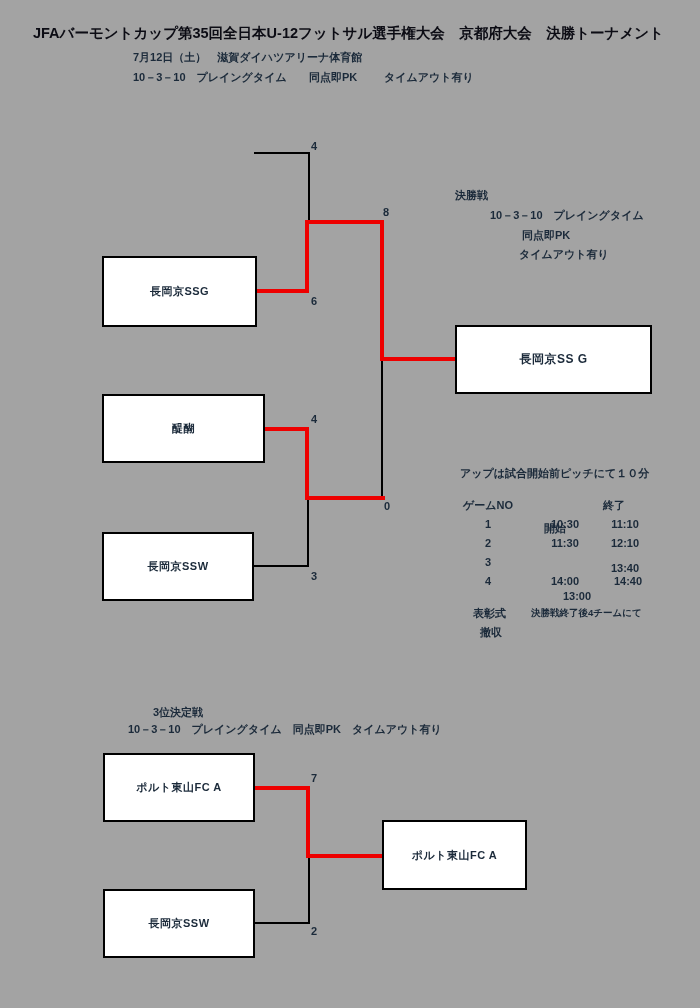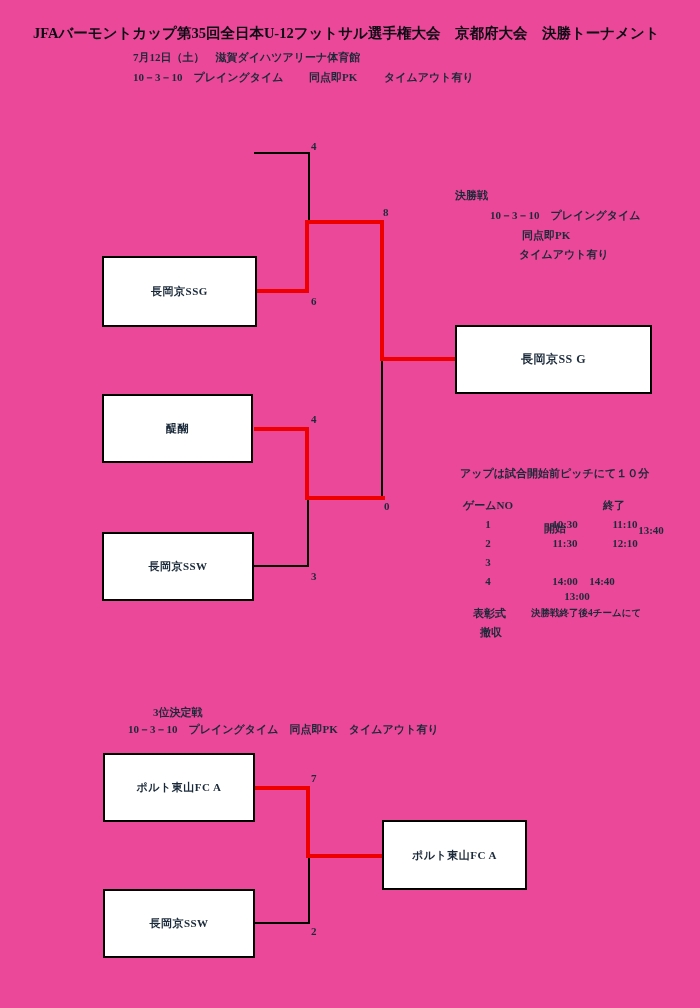--- a/index.html
+++ b/index.html
@@ -1,18 +1,18 @@
 <!DOCTYPE html>
 <html><head>
 <meta charset="utf-8">
 <style>
   html,body { margin:0; padding:0; background:#fff; }
   .page {
-    position:relative; width:700px; height:1008px; background:#ec4899;
-    font-family:Liberation Serif, serif;
+    position:relative; width:700px; height:1008px; background:#a3a3a3;
+    font-family:Liberation Sans, sans-serif;
     font-weight:bold; color:var(--ink,#1b2a3a); overflow:hidden;
   }
   .box {
     position:absolute; box-sizing:border-box;
     border:2px solid var(--line,#000); background:#fff;
     display:flex; align-items:center; justify-content:center;
     font-size:11px; letter-spacing:0.5px; white-space:nowrap; z-index:3;
   }
   .ln { position:absolute; z-index:1; }
   .black { background:var(--line,#000); }
@@ -30,21 +30,21 @@
 
   <div class="t title" style="left:33px; top:24px;">JFAバーモントカップ第35回全日本U-12フットサル選手権大会　京都府大会　決勝トーナメント</div>
   <div class="t" style="left:133px; top:50px;">7月12日（土）　滋賀ダイハツアリーナ体育館</div>
   <div class="t" style="left:133px; top:70px;">10－3－10　プレイングタイム</div>
   <div class="t" style="left:309px; top:70px;">同点即PK</div>
   <div class="t" style="left:384px; top:70px;">タイムアウト有り</div>
 
   <div class="box" style="left:102px; top:256px; width:155px; height:71px;">
     <span>長岡京SSG</span>
   </div>
-  <div class="box" style="left:102px; top:394px; width:151px; height:69px;text-align:center;">
+  <div class="box" style="left:102px; top:394px; width:163px; height:69px;text-align:center;">
     <span>醍醐</span>
   </div>
   <div class="box" style="left:102px; top:532px; width:152px; height:69px;">
     <span>長岡京SSW</span>
   </div>
   <div class="box champ" style="left:455px; top:325px; width:197px; height:69px;">
     <span>長岡京SS G</span>
   </div>
 
   <div class="ln black" style="left:254px; top:152px; width:56px; height:2px;"></div>
@@ -84,25 +84,25 @@
   <div class="t cx" style="left:488px; top:518px;">1</div>
   <div class="t cx" style="left:565px; top:518px;">10:30</div>
   <div class="t cx" style="left:625px; top:518px;">11:10</div>
 
   <div class="t cx" style="left:488px; top:537px;">2</div>
   <div class="t cx" style="left:565px; top:537px;">11:30</div>
   <div class="t cx" style="left:625px; top:537px;">12:10</div>
 
   <div class="t cx" style="left:488px; top:556px;">3</div>
   <div class="t cx" style="left:577px; top:556px;margin-top:34px;">13:00</div>
-  <div class="t cx" style="left:625px; top:524px;margin-left:26px;">13:40</div>
+  <div class="t cx" style="left:625px; top:562px;">13:40</div>
 
   <div class="t cx" style="left:488px; top:575px;">4</div>
   <div class="t cx" style="left:565px; top:575px;">14:00</div>
-  <div class="t cx" style="left:602px; top:575px;">14:40</div>
+  <div class="t cx" style="left:628px; top:575px;">14:40</div>
 
   <div class="t" style="left:473px; top:606px;text-align:right;">表彰式</div>
   <div class="t small" style="left:531px; top:607px;">決勝戦終了後4チームにて</div>
   <div class="t" style="left:480px; top:625px;">撤収</div>
 
   <div class="t" style="left:153px; top:705px;">3位決定戦</div>
   <div class="t" style="left:108px; top:722px;margin-left:20px;">10－3－10　プレイングタイム　同点即PK　タイムアウト有り</div>
 
   <div class="box" style="left:103px; top:753px; width:152px; height:69px;">
     <span>ポルト東山FC A</span>

